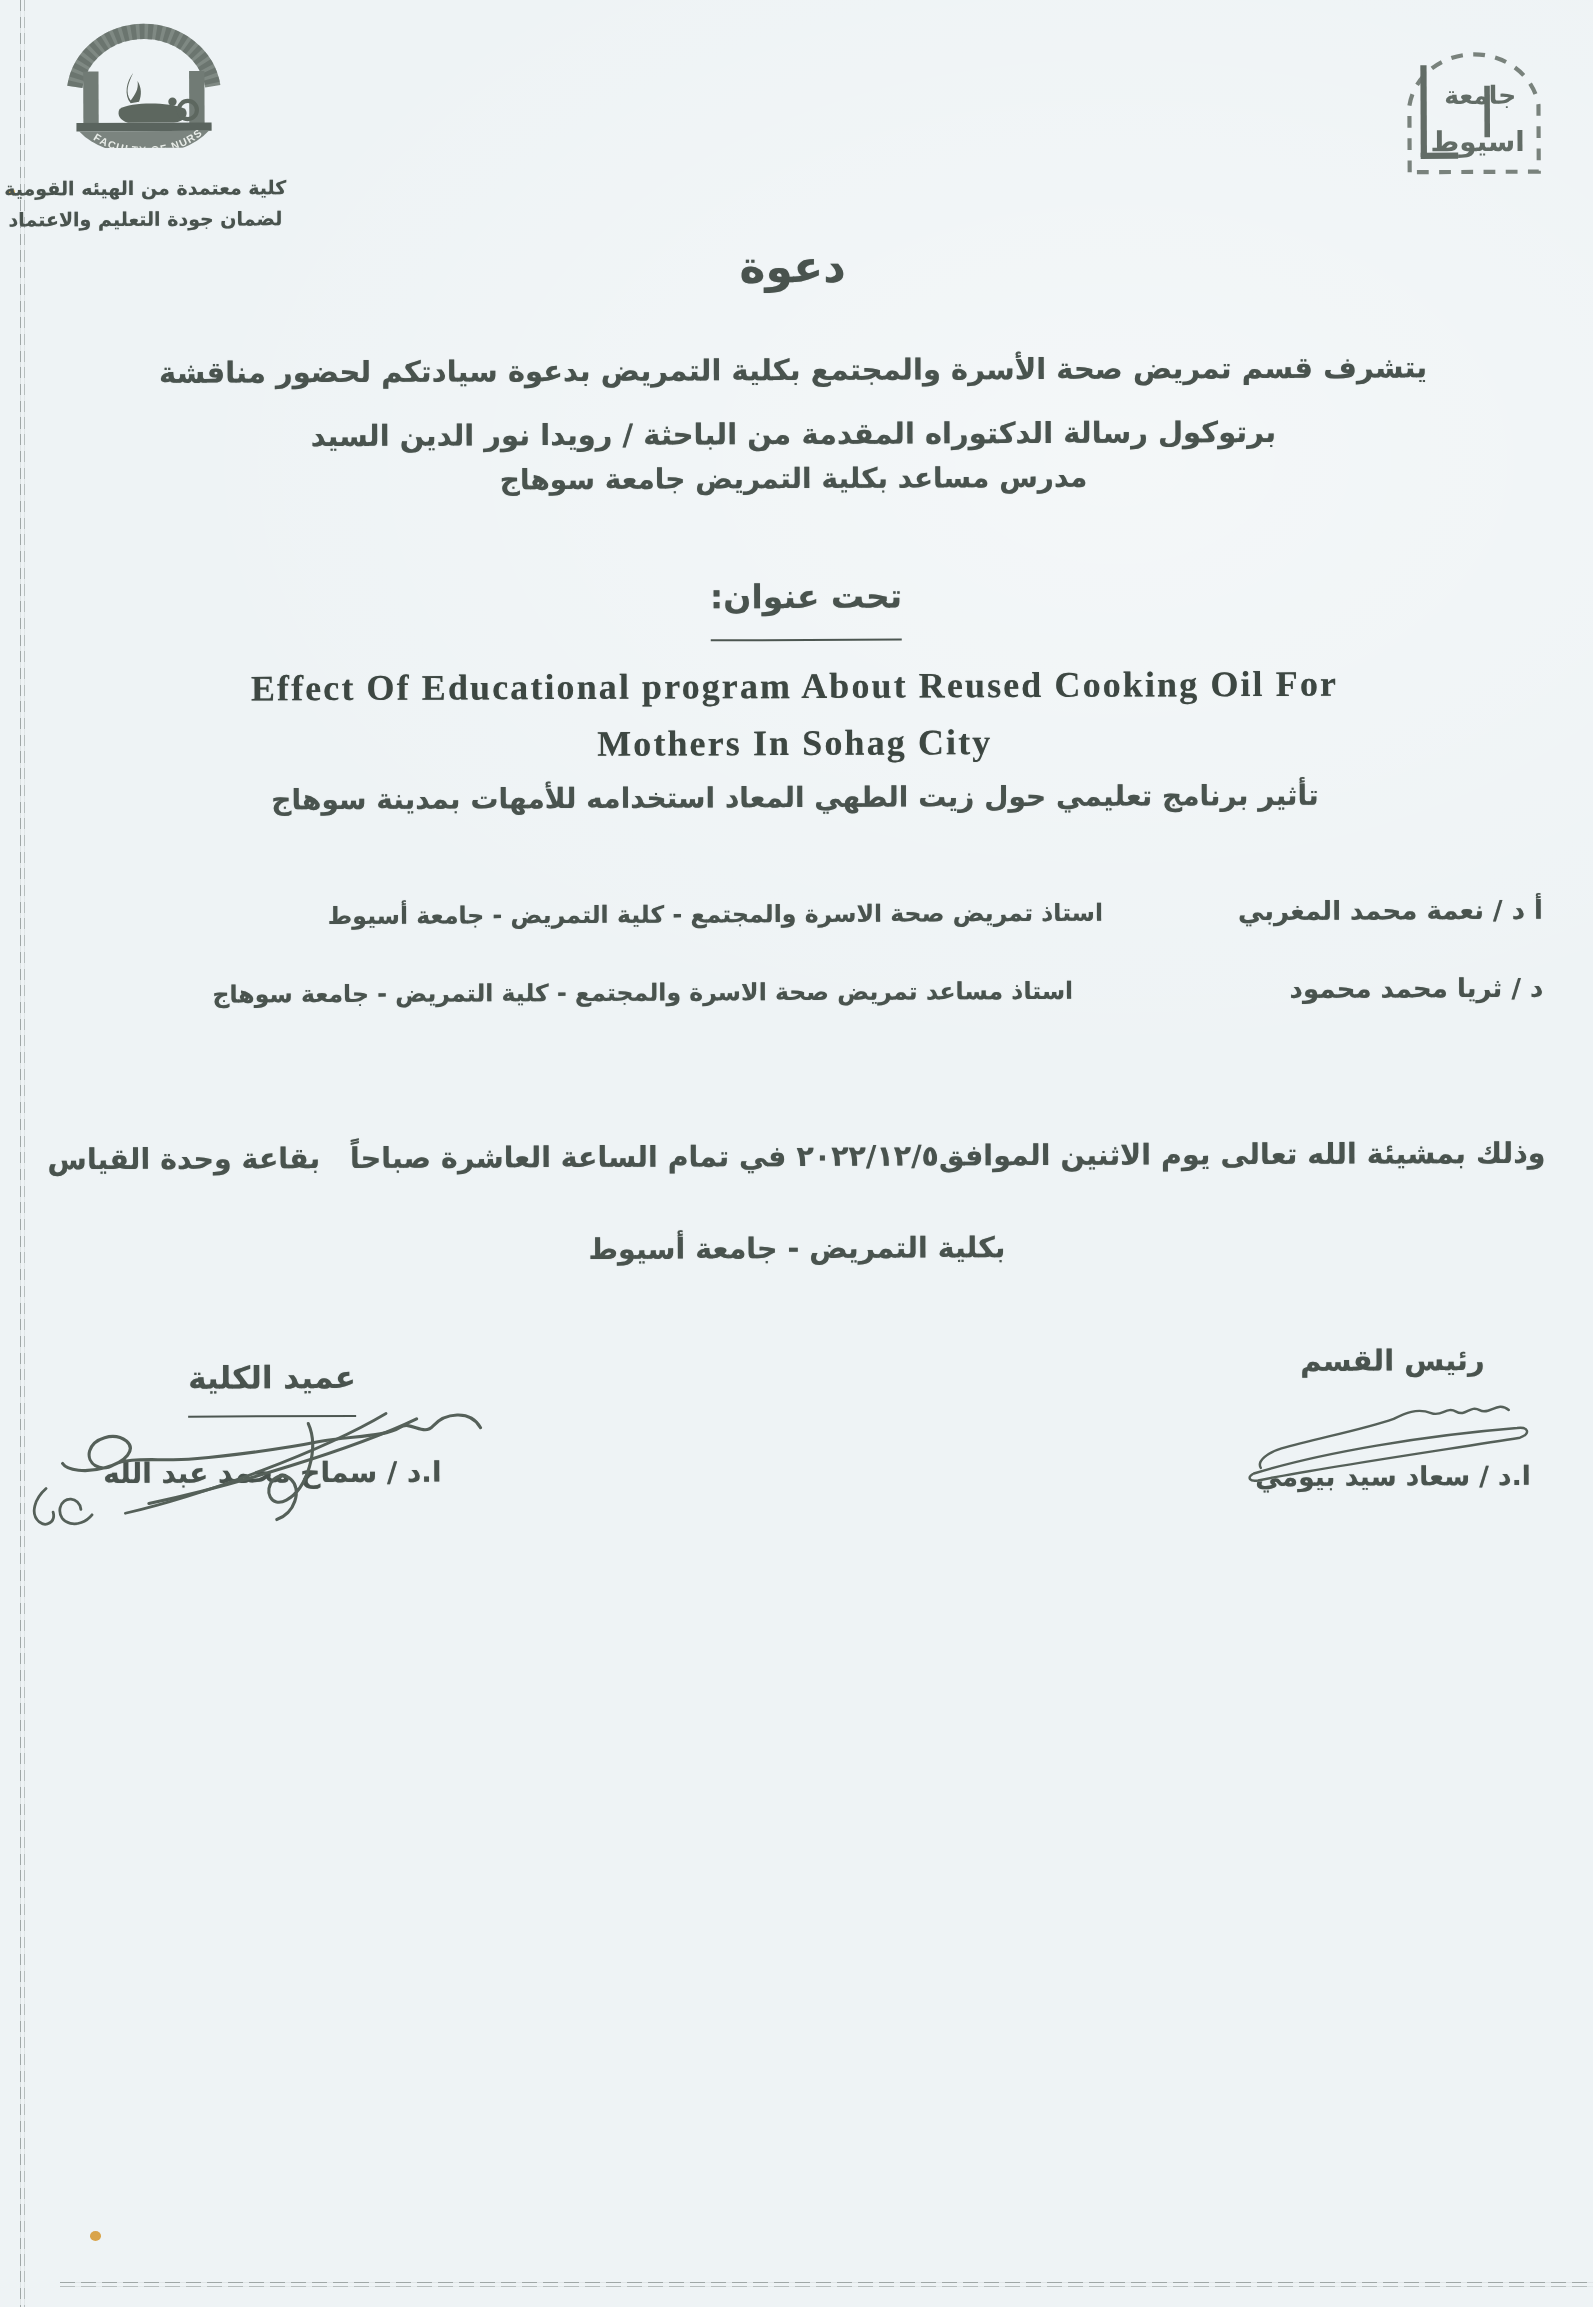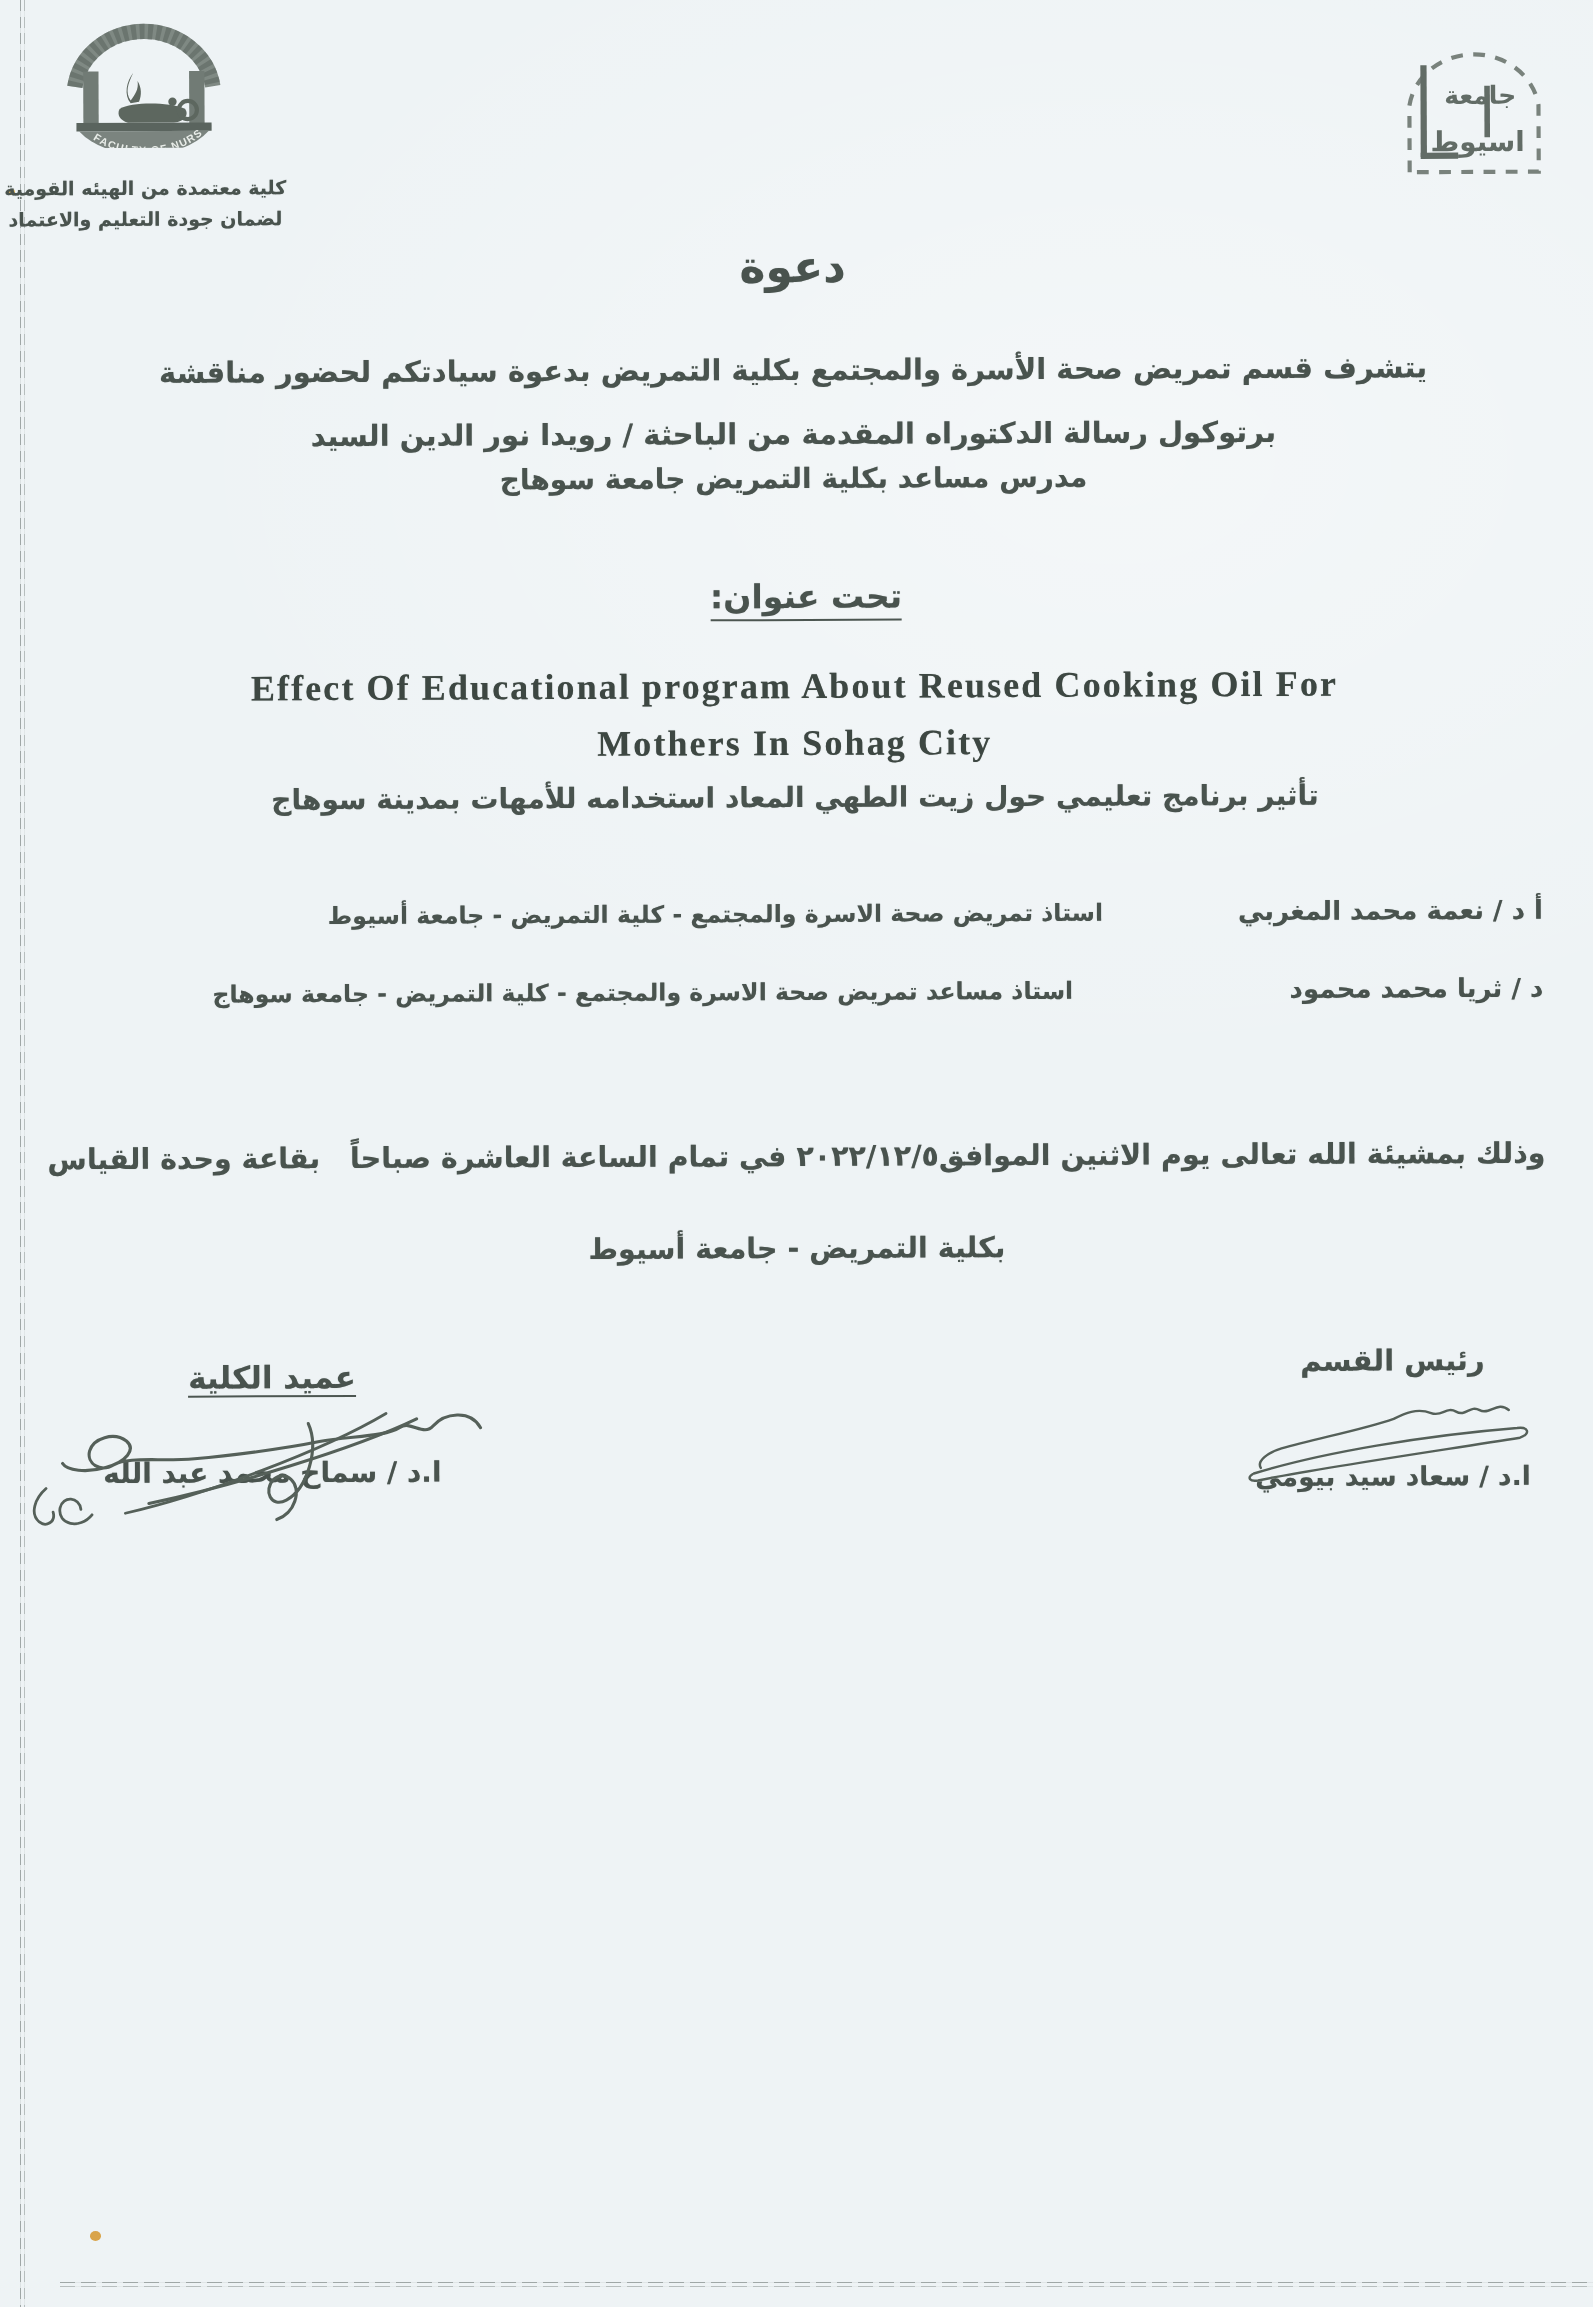--- a/index.html
+++ b/index.html
@@ -24,41 +24,41 @@
   
   .logo{position:absolute;left:60px;top:14px;width:177px;height:131px;}
   .logo-caption{position:absolute;left:7px;top:170px;width:285px;
     font-size:19px;line-height:31px;text-align:center;}
   .stamp{position:absolute;left:1386px;top:25px;width:185px;height:161px;}
   
   .title-ar{top:241px;font-size:44px;letter-spacing:1.4px;}
   .body-par{top:338px;font-size:29px;line-height:64px;}
   .researcher{top:462px;font-size:28px;}
   .under-title{top:577px;font-size:33px;}
-  .under-title .ul{border-bottom:2.8px solid #4c5651;padding-bottom:3px;margin-left:24px;}
+  .under-title .ul{border-bottom:2.8px solid #4c5651;padding-bottom:23px;margin-left:24px;}
   .en-title{top:658px;font-family:"Liberation Serif","DejaVu Serif",serif;
     font-weight:bold;color:#3d4742;font-size:36px;line-height:57px;letter-spacing:2.1px;
     text-shadow:0 0 0.7px rgba(61,71,66,.5);}
   .ar-title{top:781px;font-size:28px;}
   
   .sup-row{position:absolute;left:49px;right:49px;display:flex;direction:rtl;align-items:baseline;}
   .sup-row.r1{top:898px;}
   .sup-row.r2{top:976px;}
   .sup-name{width:306px;font-size:26px;text-align:right;flex:none;}
   .sup-role{flex:1;font-size:23.6px;text-align:center;}
   .sup-role.shift1{transform:translateX(73px);}
   
   .sched1{top:1140px;font-size:28.5px;white-space:pre-wrap;}
   .sched2{top:1232px;font-size:28.5px;}
   
   .sig-block{position:absolute;}
   .sig-dean{left:21px;top:1357px;width:500px;height:181px;}
   .sig-head{left:1216px;top:1346px;width:351px;height:174px;}
   .sig-title{font-size:31px;text-align:center;}
-  .sig-title .ul{border-bottom:2.8px solid #4c5651;padding-bottom:0;}
+  .sig-title .ul{border-bottom:2.8px solid #4c5651;padding-bottom:20px;}
   .sig-name{position:absolute;width:100%;text-align:center;font-size:28px;}
   .sig-dean .sig-name{top:97px;}
   .sig-head .sig-name{top:117px;font-size:26.4px;}
   .sig-svg{position:absolute;left:0;}
   .sig-dean .sig-svg{top:31px;}
   .sig-head .sig-svg{top:38px;}
   svg .stroke{fill:none;stroke:#556059;stroke-linecap:round;stroke-linejoin:round;}
 </style>
 </head>
 <body>

